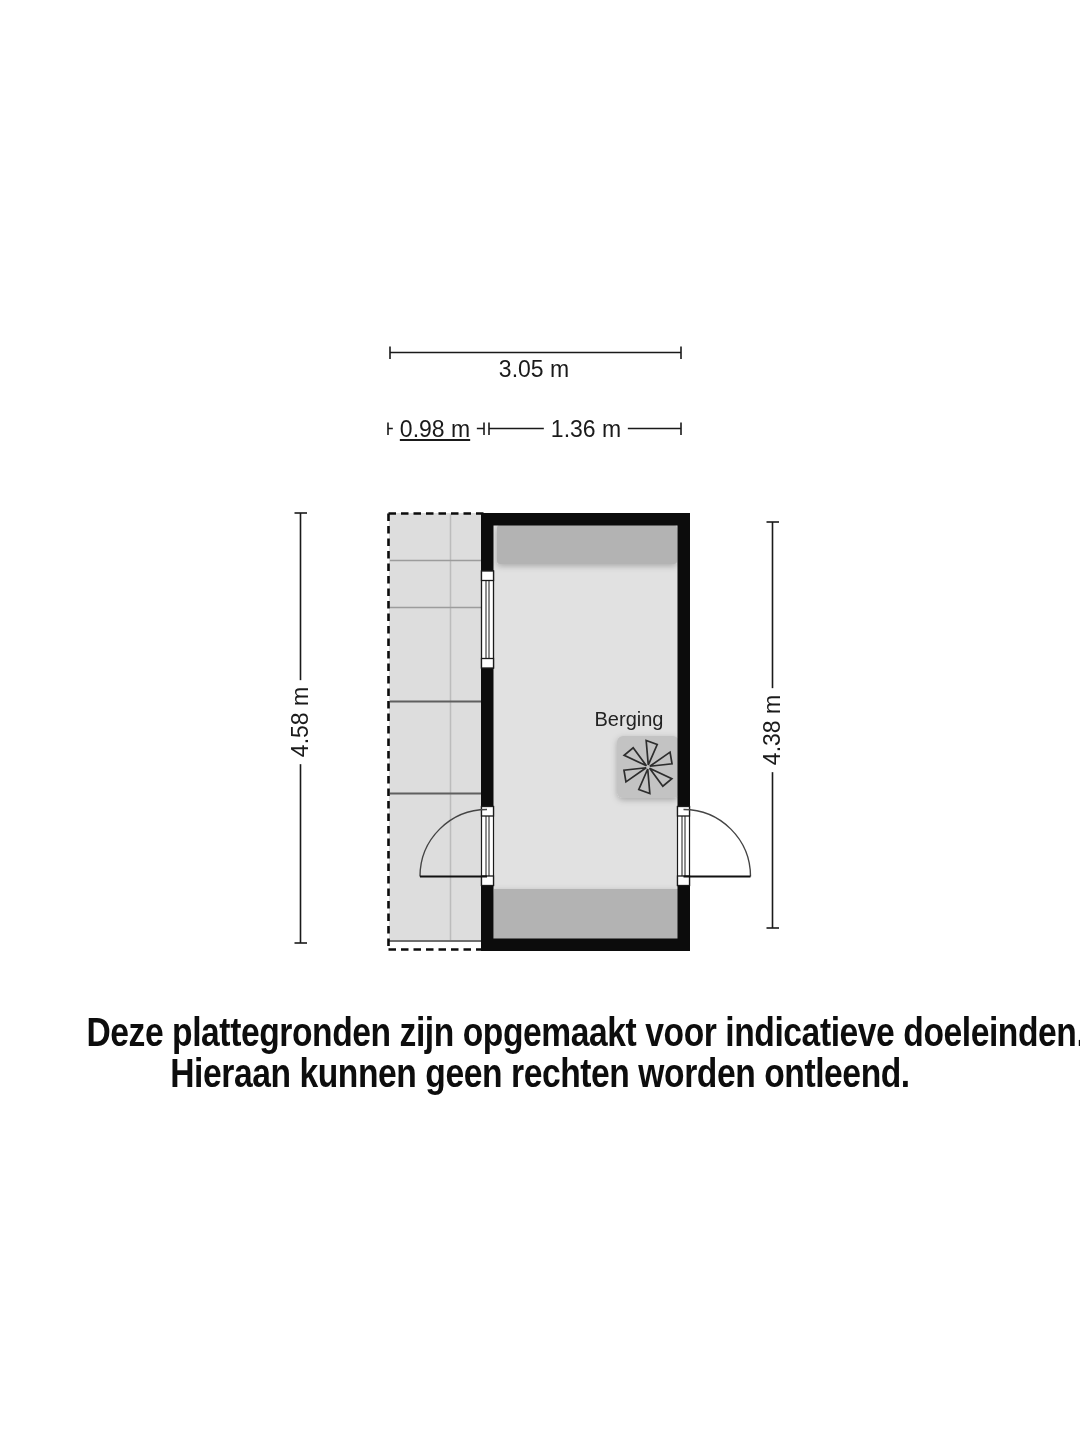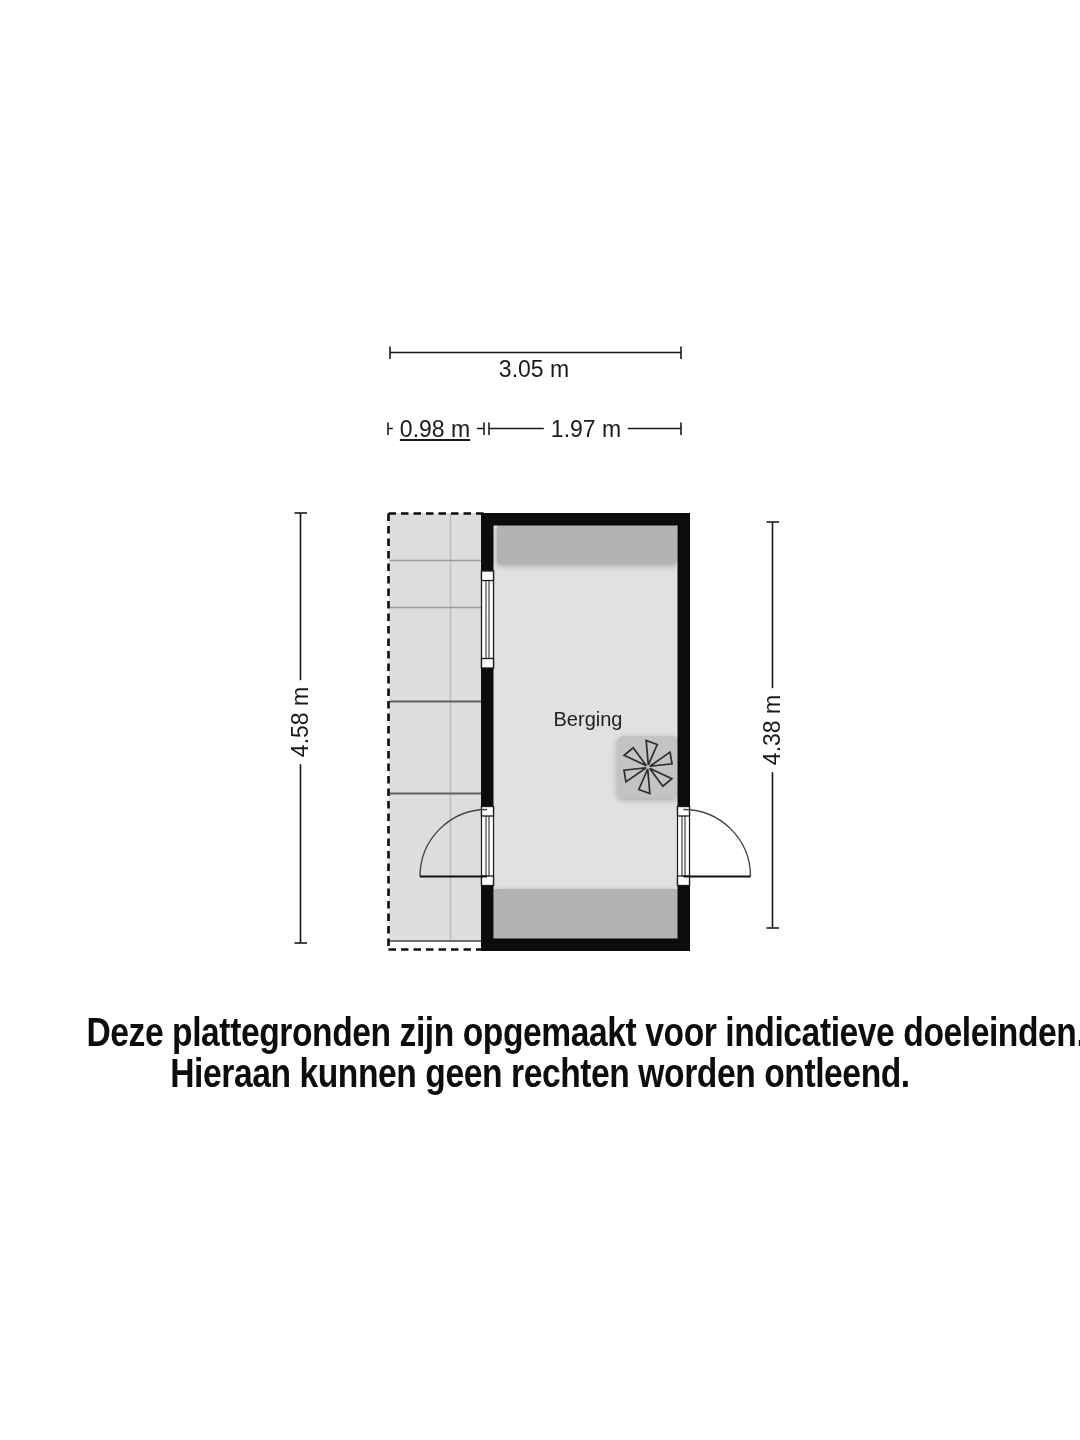--- a/index.html
+++ b/index.html
@@ -25,20 +25,21 @@
     transform:translate(-50%,-50%) rotate(-90deg);
   }
   .room-label{
     position:absolute;
     color:#222;
     font-size:20px;
     line-height:22px;
     white-space:nowrap;
     transform:translate(-50%,-50%);
     background:transparent;
+    margin-left:41px;
   }
   .disclaimer{
     position:absolute;
     left:0;top:1012px;width:1080px;
     text-align:center;
     color:#0d0d0d;
   }
   .disclaimer .line{
     font-size:40px;
     font-weight:bold;
@@ -147,21 +148,21 @@
       <g>
         <line x1="772.5" y1="522" x2="772.5" y2="928"></line>
         <line x1="766.5" y1="522" x2="779" y2="522"></line>
         <line x1="766.5" y1="928" x2="779" y2="928"></line>
       </g>
     </g>
   </svg>
 
   <div class="dim-label" style="left:534px;top:353px;margin-top:16px;">3.05 m</div>
   <div class="dim-label" style="left:435px;top:429px;text-decoration:underline;">0.98 m</div>
-  <div class="dim-label" style="left:586px;top:429px;">1.97 m</div>
+  <div class="dim-label" style="left:586px;top:429px;">1.36 m</div>
   <div class="dim-label vertical" style="left:300px;top:722px;">4.58 m</div>
   <div class="dim-label vertical" style="left:772px;top:730px;">4.38 m</div>
 
   <div class="room-label" style="left:588px;top:719px;">Berging</div>
 
   <div class="disclaimer">
     <div class="line">Deze plattegronden zijn opgemaakt voor indicatieve doeleinden.</div>
     <div class="line">Hieraan kunnen geen rechten worden ontleend.</div>
   </div>
 

